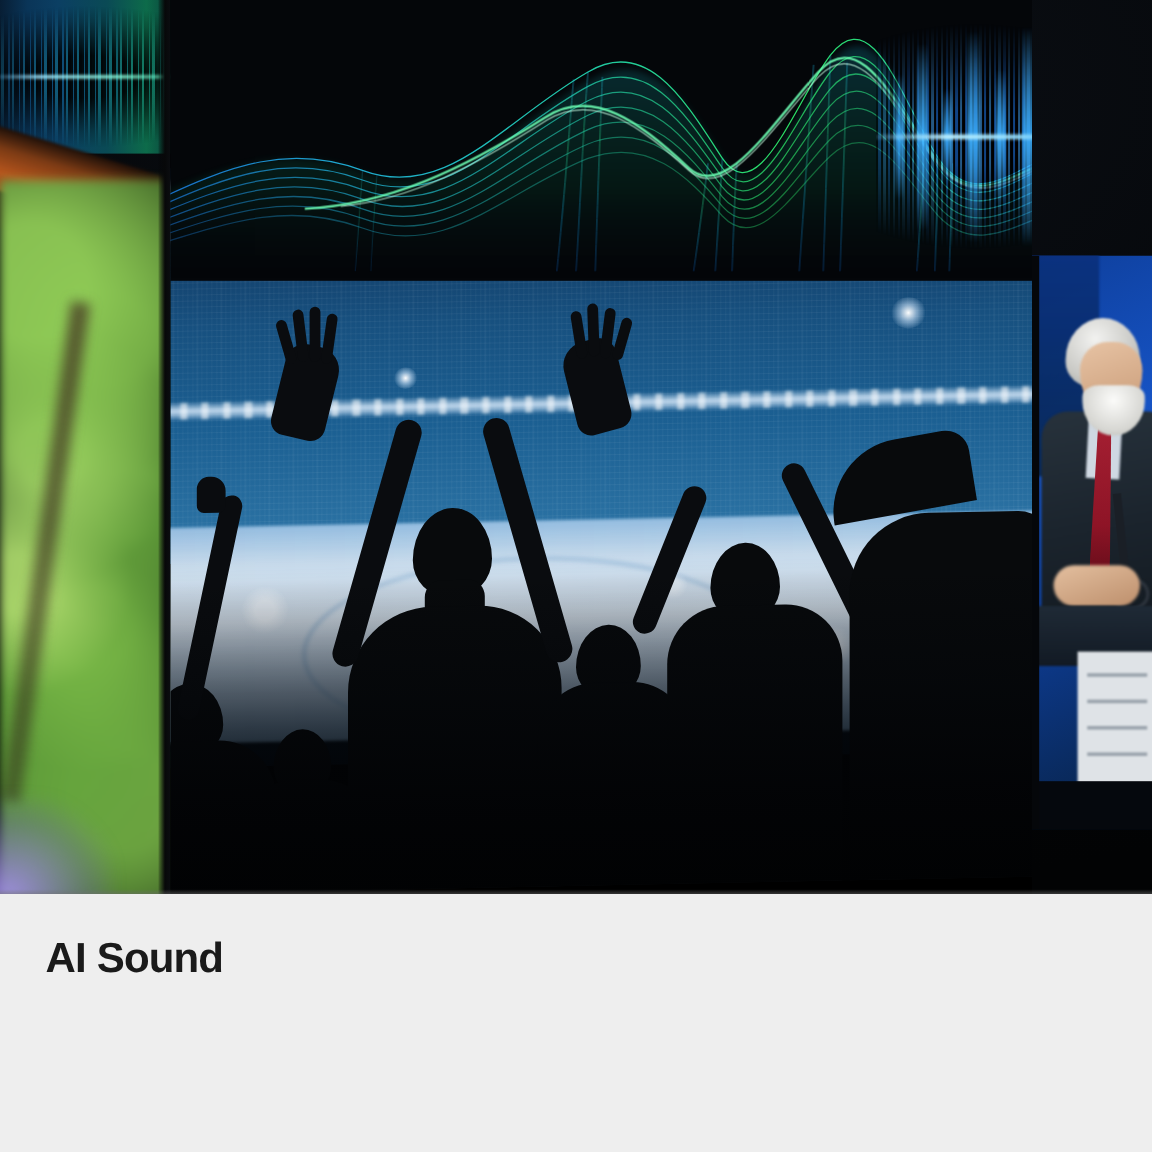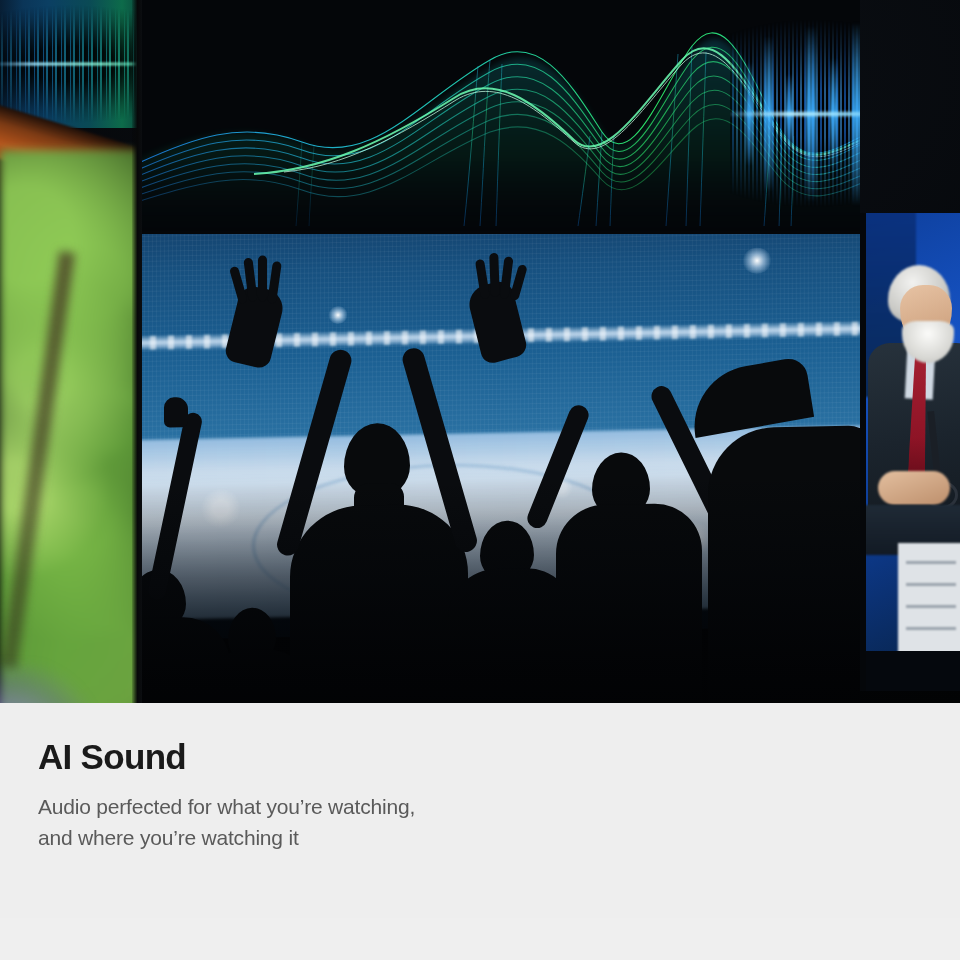--- a/index.html
+++ b/index.html
@@ -151,21 +151,21 @@
   .np-doc{position:absolute;left:38px;top:330px;width:72px;height:110px;background:#dfe3e7;filter:blur(.8px);}
   .np-docline{position:absolute;left:8px;width:50px;height:3px;background:#9aa3ac;}
   .np-bottom{position:absolute;left:0;bottom:0;width:100px;height:40px;background:#05080d;}
   .np-bezelL{position:absolute;left:0;top:0;width:6px;height:478px;background:#05070a;}
 
   
   .edge{position:absolute;left:0;bottom:0;width:960px;height:4px;
       background:linear-gradient(180deg,rgba(255,255,255,0),rgba(120,120,120,.45));}
 
   
-  .caption{position:absolute;left:0;top:703px;width:960px;height:215px;background:#eeeeee;}
+  .caption{position:absolute;left:0;top:745px;width:960px;height:215px;background:#eeeeee;}
   .cap-title{position:absolute;left:38px;top:34px;margin:0;font-size:35px;line-height:40px;
       font-weight:700;color:#1a1a1a;letter-spacing:-.7px;}
   .cap-sub{position:absolute;left:38px;top:88px;margin:0;font-size:21px;line-height:31px;
       font-weight:400;color:#5a5a5a;letter-spacing:-.2px;white-space:pre-line;}
 </style>
 </head>
 <body>
 
 <div id="page">
 
@@ -355,17 +355,15 @@
       </div>
       <div class="np-bottom"></div>
       <div class="np-bezelL"></div>
     </div>
 
     <div class="edge"></div>
   </div>
 
   <div class="caption">
     <h2 class="cap-title">AI Sound</h2>
-    <p class="cap-sub">Audio perfected for what you’re watching,
-and where you’re watching it</p>
   </div>
 
 </div>
 
 </body></html>

